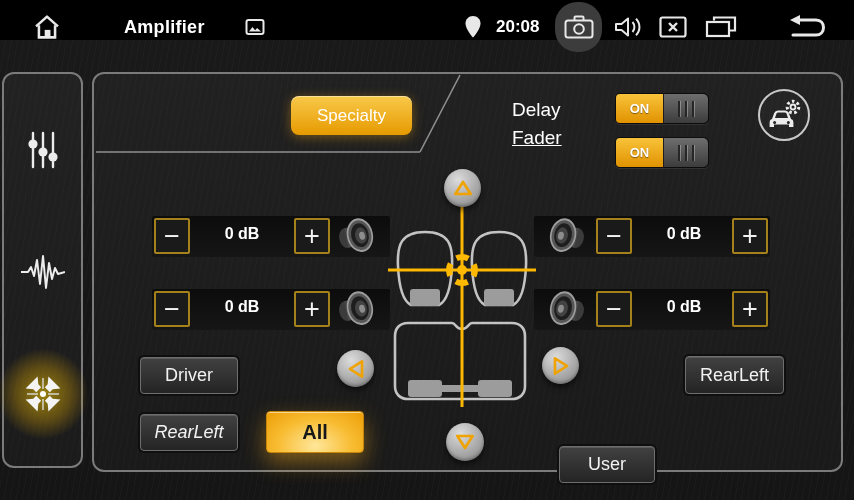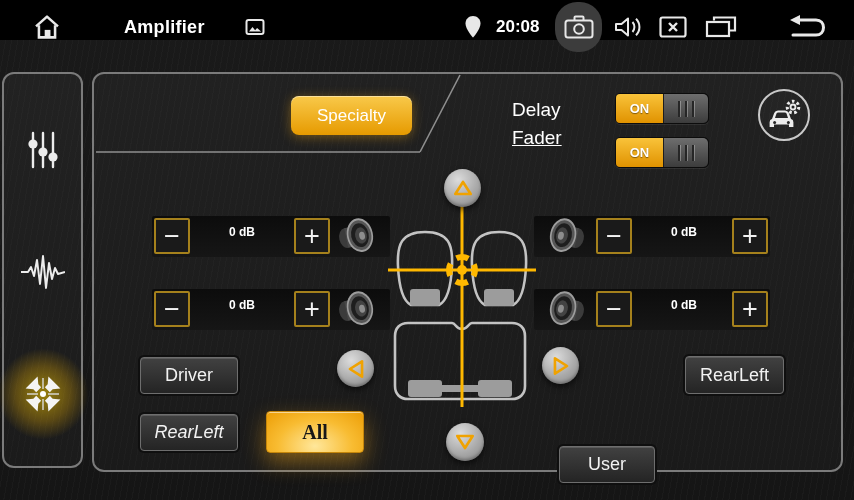--- a/index.html
+++ b/index.html
@@ -44,34 +44,34 @@
     display:flex; align-items:center; justify-content:center; text-shadow:0 1px 1px rgba(0,0,0,.45); }
   .toggle-knob { flex:1; background:linear-gradient(#6e6e6e,#3c3c3c); border-left:1px solid #1d1d1d; border-radius:0 5px 5px 0;
     display:flex; align-items:center; justify-content:center; gap:5px; }
   .toggle-knob i { width:2px; height:16px; background:#262626; box-shadow:1px 0 0 rgba(255,255,255,.3); }
   #car-settings { left:664px; top:15px; width:52px; height:52px; border:2px solid #c9c9c9; border-radius:50%;
     display:flex; align-items:center; justify-content:center; background:rgba(255,255,255,.02); }
   
   .gain-strip { position:absolute; height:41px; background:linear-gradient(#0c0c0c,#161616); border-radius:2px; }
   .step-btn { position:absolute; width:36px; height:36px; background:#1a1a1a; border:2px solid #a5811c; border-radius:2px;
     color:#f2f2f2; font-size:27px; line-height:30px; text-align:center; font-weight:400; }
-  .gain-value { position:absolute; width:100px; text-align:center; color:#fff; font-size:12px; font-weight:700; }
+  .gain-value { position:absolute; width:100px; text-align:center; color:#fff; font-size:16px; font-weight:700; }
   .spk { position:absolute; width:42px; height:46px; }
   
   .nav-circle { position:absolute; border-radius:50%;
     background:radial-gradient(circle at 38% 28%, #dcdcdc, #a9a9a9 55%, #828282);
     box-shadow:0 3px 6px rgba(0,0,0,.6), inset 0 -2px 3px rgba(0,0,0,.25);
     display:flex; align-items:center; justify-content:center; }
   
   .zone-btn { position:absolute; display:flex; align-items:center; justify-content:center; color:#f2f2f2; font-size:18px;
     background:linear-gradient(#414141,#242424); border:1px solid #6e6e6e; border-radius:4px;
     box-shadow:0 0 0 2px #0f0f0f, inset 0 1px 0 rgba(255,255,255,.14); }
   #btn-all { background:radial-gradient(ellipse at 50% 85%, #ffe79b 0%, #f8bc32 55%, #ec9d05 100%);
     border:1px solid #c5860a; color:#171717; font-weight:700;
-    box-shadow:0 9px 22px rgba(255,175,25,.45), inset 0 1px 0 rgba(255,255,255,.55);font-family:Liberation Serif, serif; }
+    box-shadow:0 9px 22px rgba(255,175,25,.45), inset 0 1px 0 rgba(255,255,255,.55); }
 </style>
 </head>
 <body>
 
 <div id="stage">
 
   <div id="topbar">
     <div class="tb" style="left:32px;">
       <svg width="30" height="30" viewBox="0 0 26 26">
         <path d="M3.5 12.5 L13 4 L22.5 12.5" fill="none" stroke="#e8e8e8" stroke-width="2.2" stroke-linejoin="round"></path>

